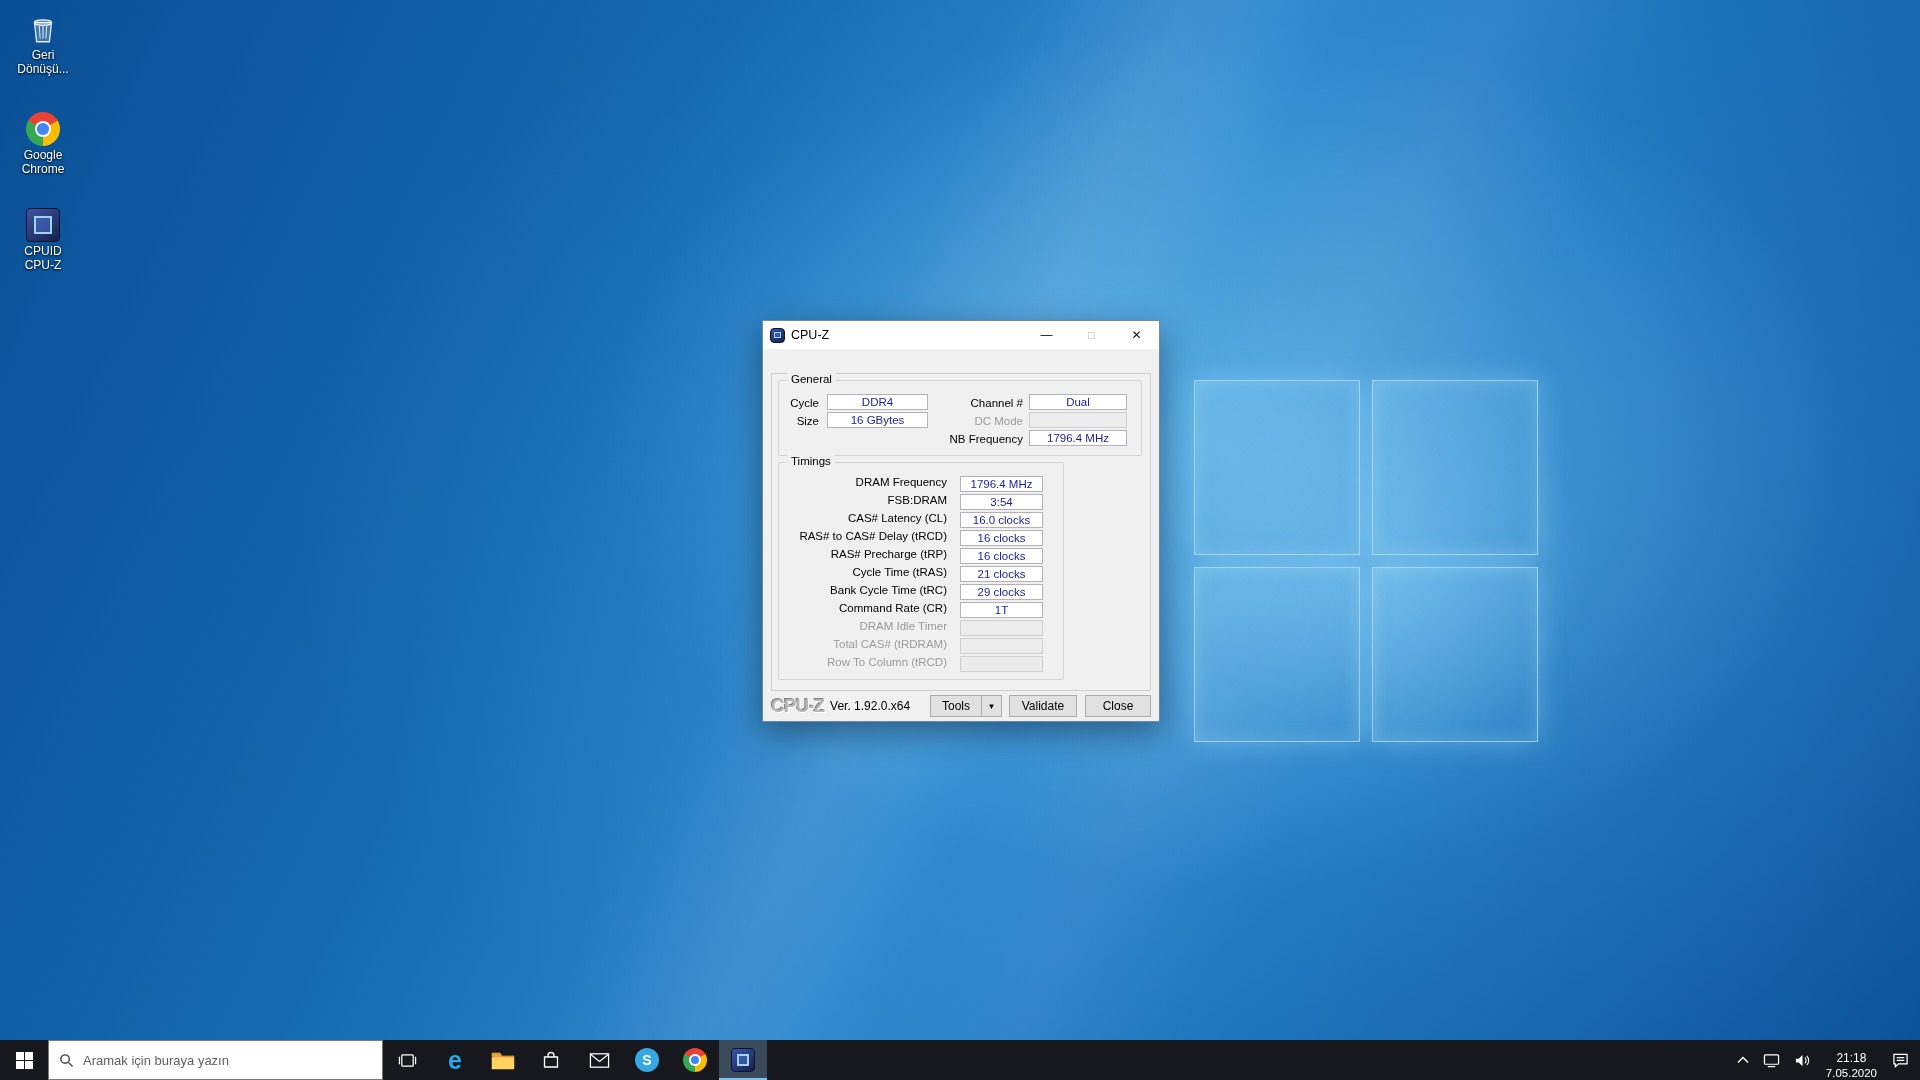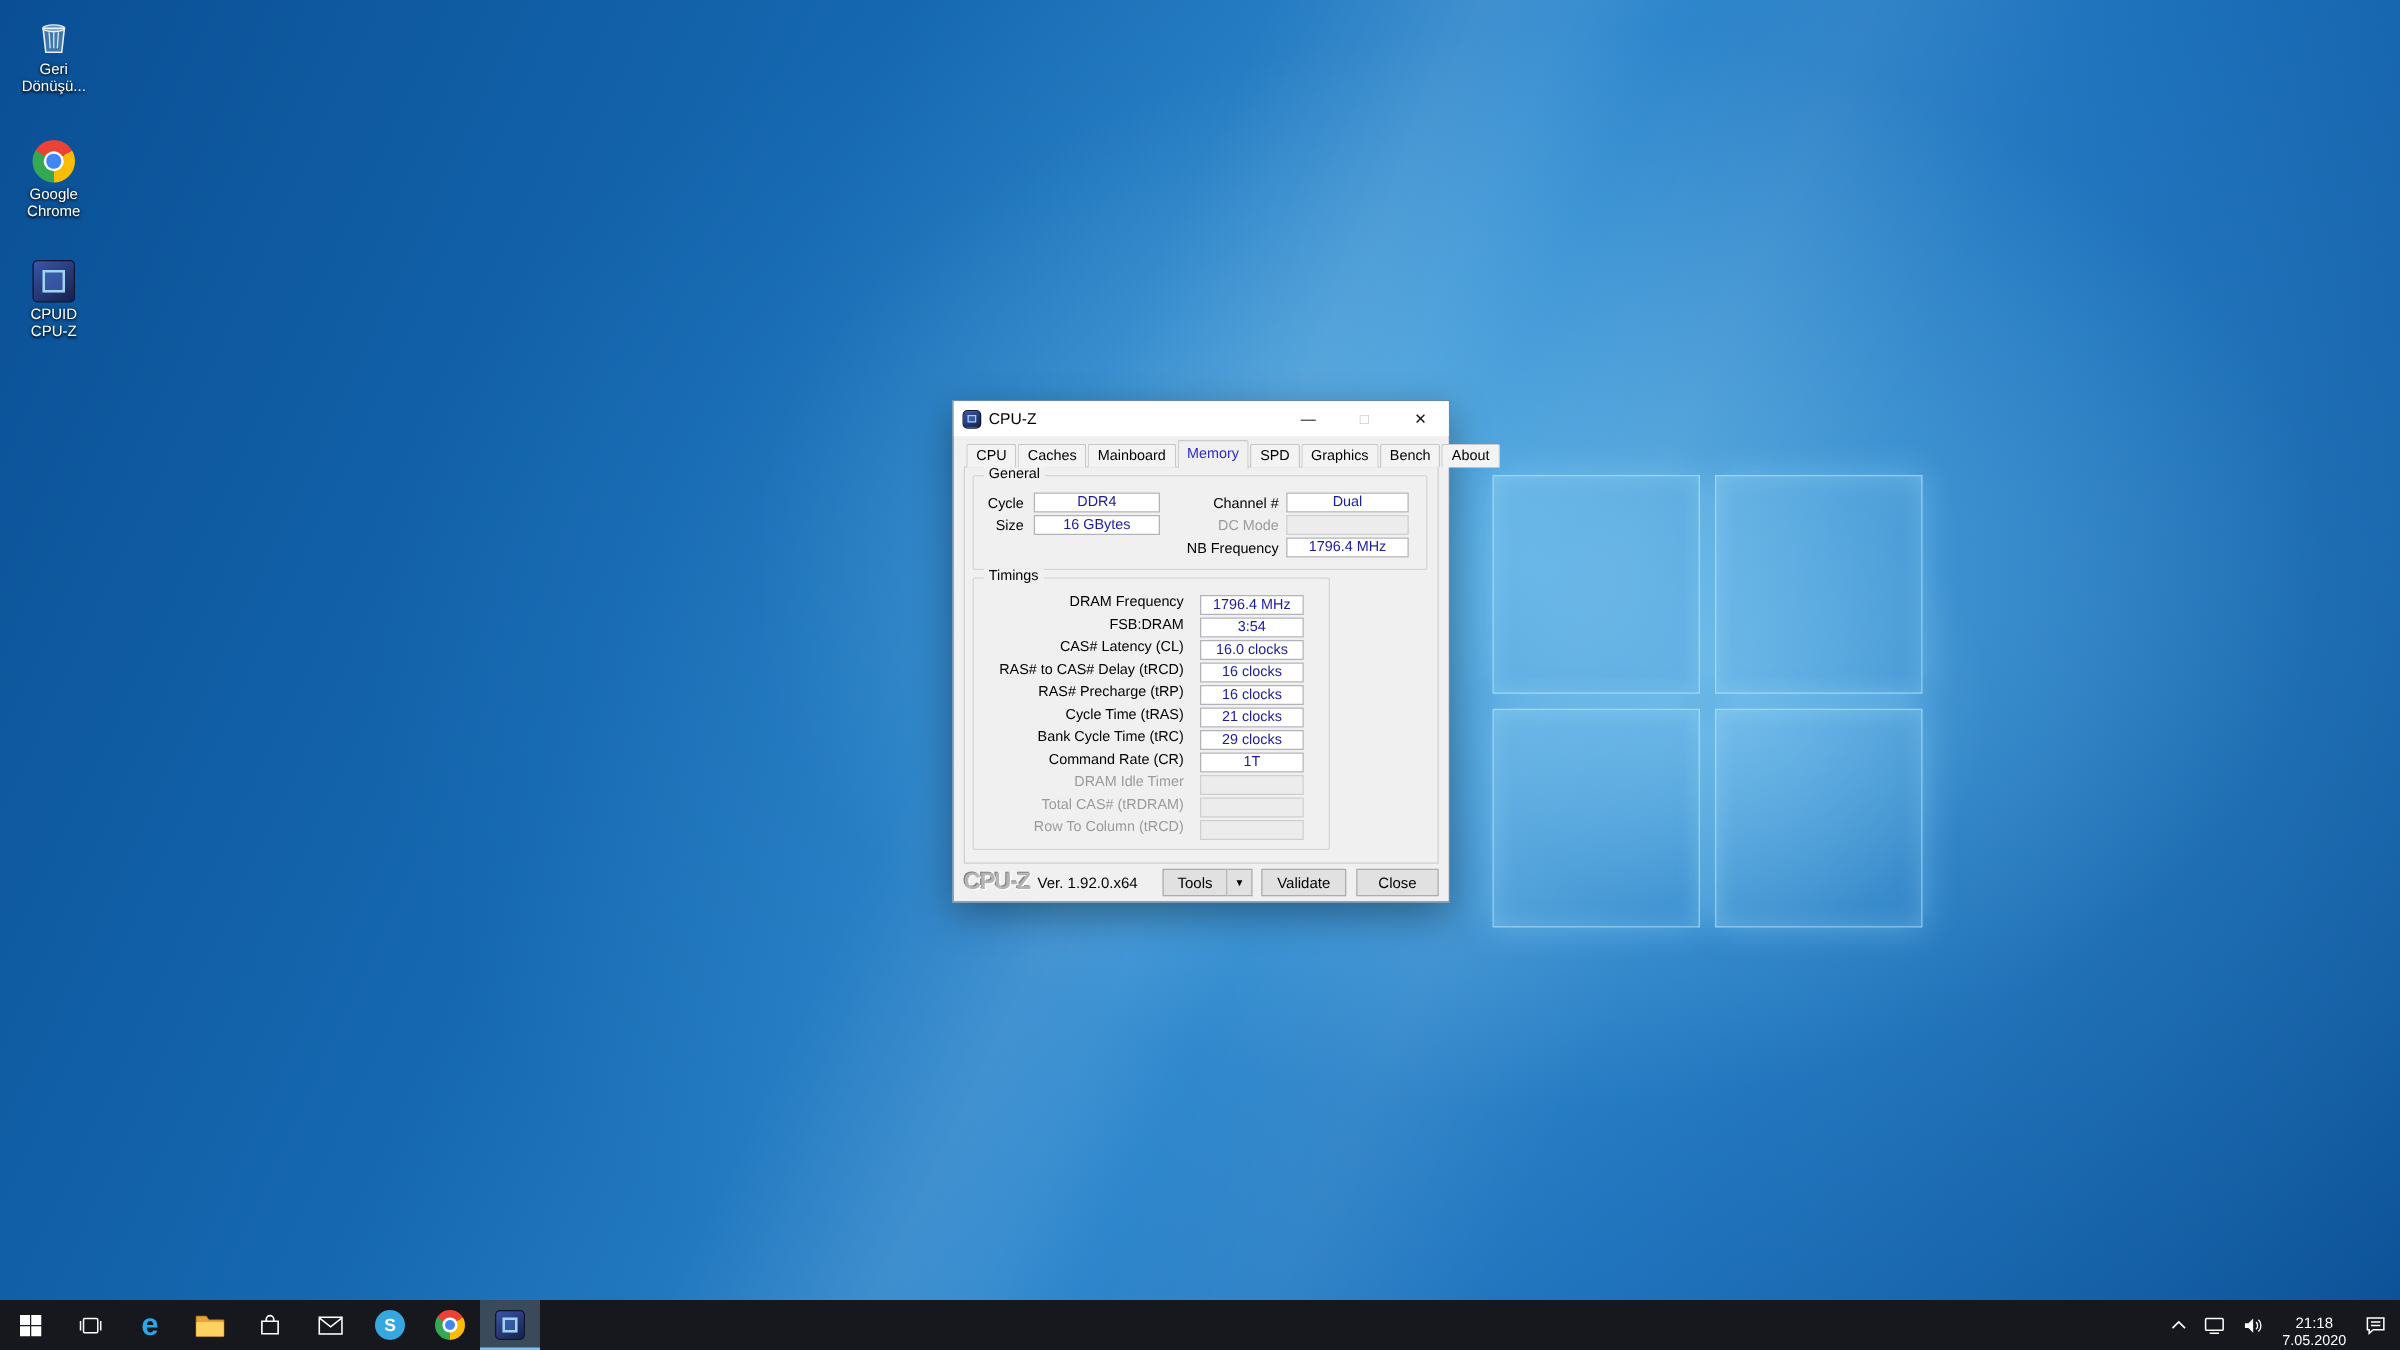--- a/index.html
+++ b/index.html
@@ -142,30 +142,20 @@
     <div class="titlebar">
       <span class="title-ic cpuz-ic"></span>
       <span class="title-txt">CPU-Z</span>
       <span class="capbtns">
         <span class="capbtn">—</span>
         <span class="capbtn dis">□</span>
         <span class="capbtn">✕</span>
       </span>
     </div>
 
-    <div class="tabs">
-      <span class="tab">CPU</span>
-      <span class="tab">Caches</span>
-      <span class="tab">Mainboard</span>
-      <span class="tab selected">Memory</span>
-      <span class="tab">SPD</span>
-      <span class="tab">Graphics</span>
-      <span class="tab">Bench</span>
-      <span class="tab">About</span>
-    </div>
 
     <div class="panel">
 
       <div class="group g-general">
         <span class="group-title">General</span>
         <span class="g-label r" style="left:2px;top:15px;width:38px">Cycle</span>
         <span class="vbox" style="left:48px;top:13px;width:101px">DDR4</span>
         <span class="g-label r" style="left:2px;top:33px;width:38px">Size</span>
         <span class="vbox" style="left:48px;top:31px;width:101px">16 GBytes</span>
         <span class="g-label r" style="left:148px;top:15px;width:96px">Channel #</span>
@@ -239,20 +229,29 @@
   <div class="taskbar">
     <div class="tb-btn">
       <span class="start-grid">
         <span></span>
           <span></span>
           <span></span>
           <span></span>
       </span>
     </div>
 
+    <div class="searchbox">
+      <span>
+        <svg width="15" height="15" viewBox="0 0 16 16" fill="none" stroke="#444" stroke-width="1.5">
+          <circle cx="6.5" cy="6.5" r="4.5"></circle>
+            <path d="M10 10 L14.5 14.5"></path>
+        </svg>
+      </span>
+      <span class="ph">Aramak için buraya yazın</span>
+    </div>
 
     <div class="tb-btn">
       <svg width="19" height="19" viewBox="0 0 20 20" fill="none" stroke="#fff" stroke-width="1.3">
         <rect x="4" y="4" width="12" height="12" rx="1"></rect>
         <path d="M1.5 6 L1.5 14 M18.5 6 L18.5 14"></path>
       </svg>
     </div>
 
     <div class="tb-btn">
       <span class="edge-e">e</span>

